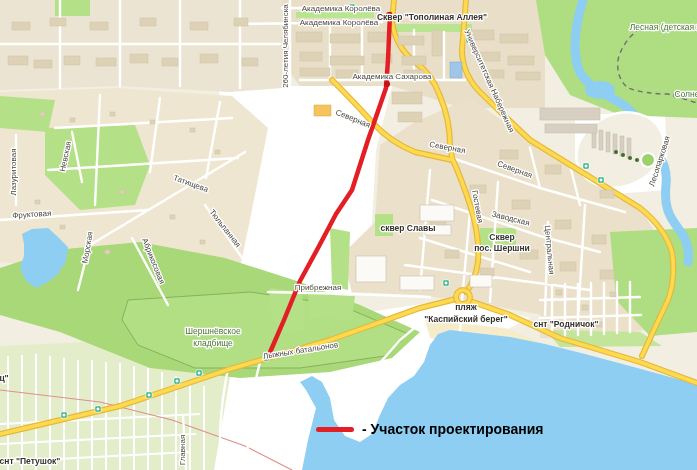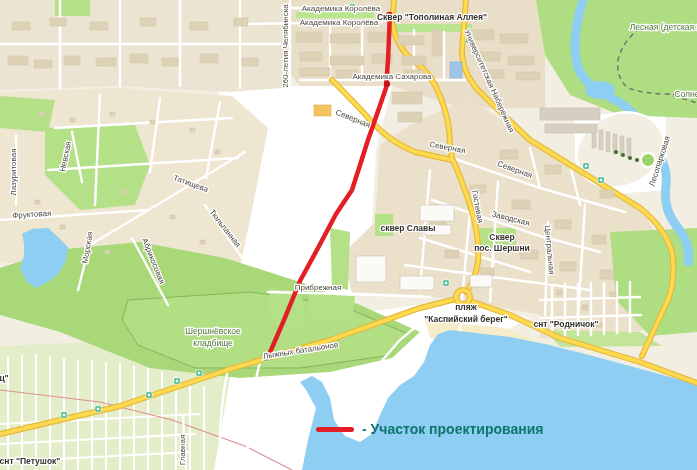--- a/index.html
+++ b/index.html
@@ -12,21 +12,21 @@
   text.lbl{paint-order:stroke;stroke:#ffffff;stroke-width:2.6px;stroke-linejoin:round;
            font-family:"Liberation Sans",sans-serif;}
   text.lbl-street{fill:#4a463f;font-size:8px;}
   text.lbl-place{fill:#34322d;font-size:8.5px;font-weight:600;}
   text.lbl-nature{fill:#49742f;font-size:8.5px;}
   
   .legend{
     position:absolute;left:316px;top:421px;display:flex;align-items:center;gap:8px;
   }
   .legend-swatch{width:38px;height:5px;border-radius:3px;background:#e31e24;}
-  .legend-text{font-weight:bold;font-size:14px;color:#0f766e;white-space:nowrap;
+  .legend-text{font-weight:bold;font-size:14px;color:#000000;white-space:nowrap;
                font-family:"Liberation Sans",sans-serif;}
 </style>
 </head>
 <body>
 
 <div class="map-wrap">
 <svg width="697" height="470" viewBox="0 0 697 470">
 
   <rect x="0" y="0" width="697" height="470" fill="#f2eee2"></rect>
 

